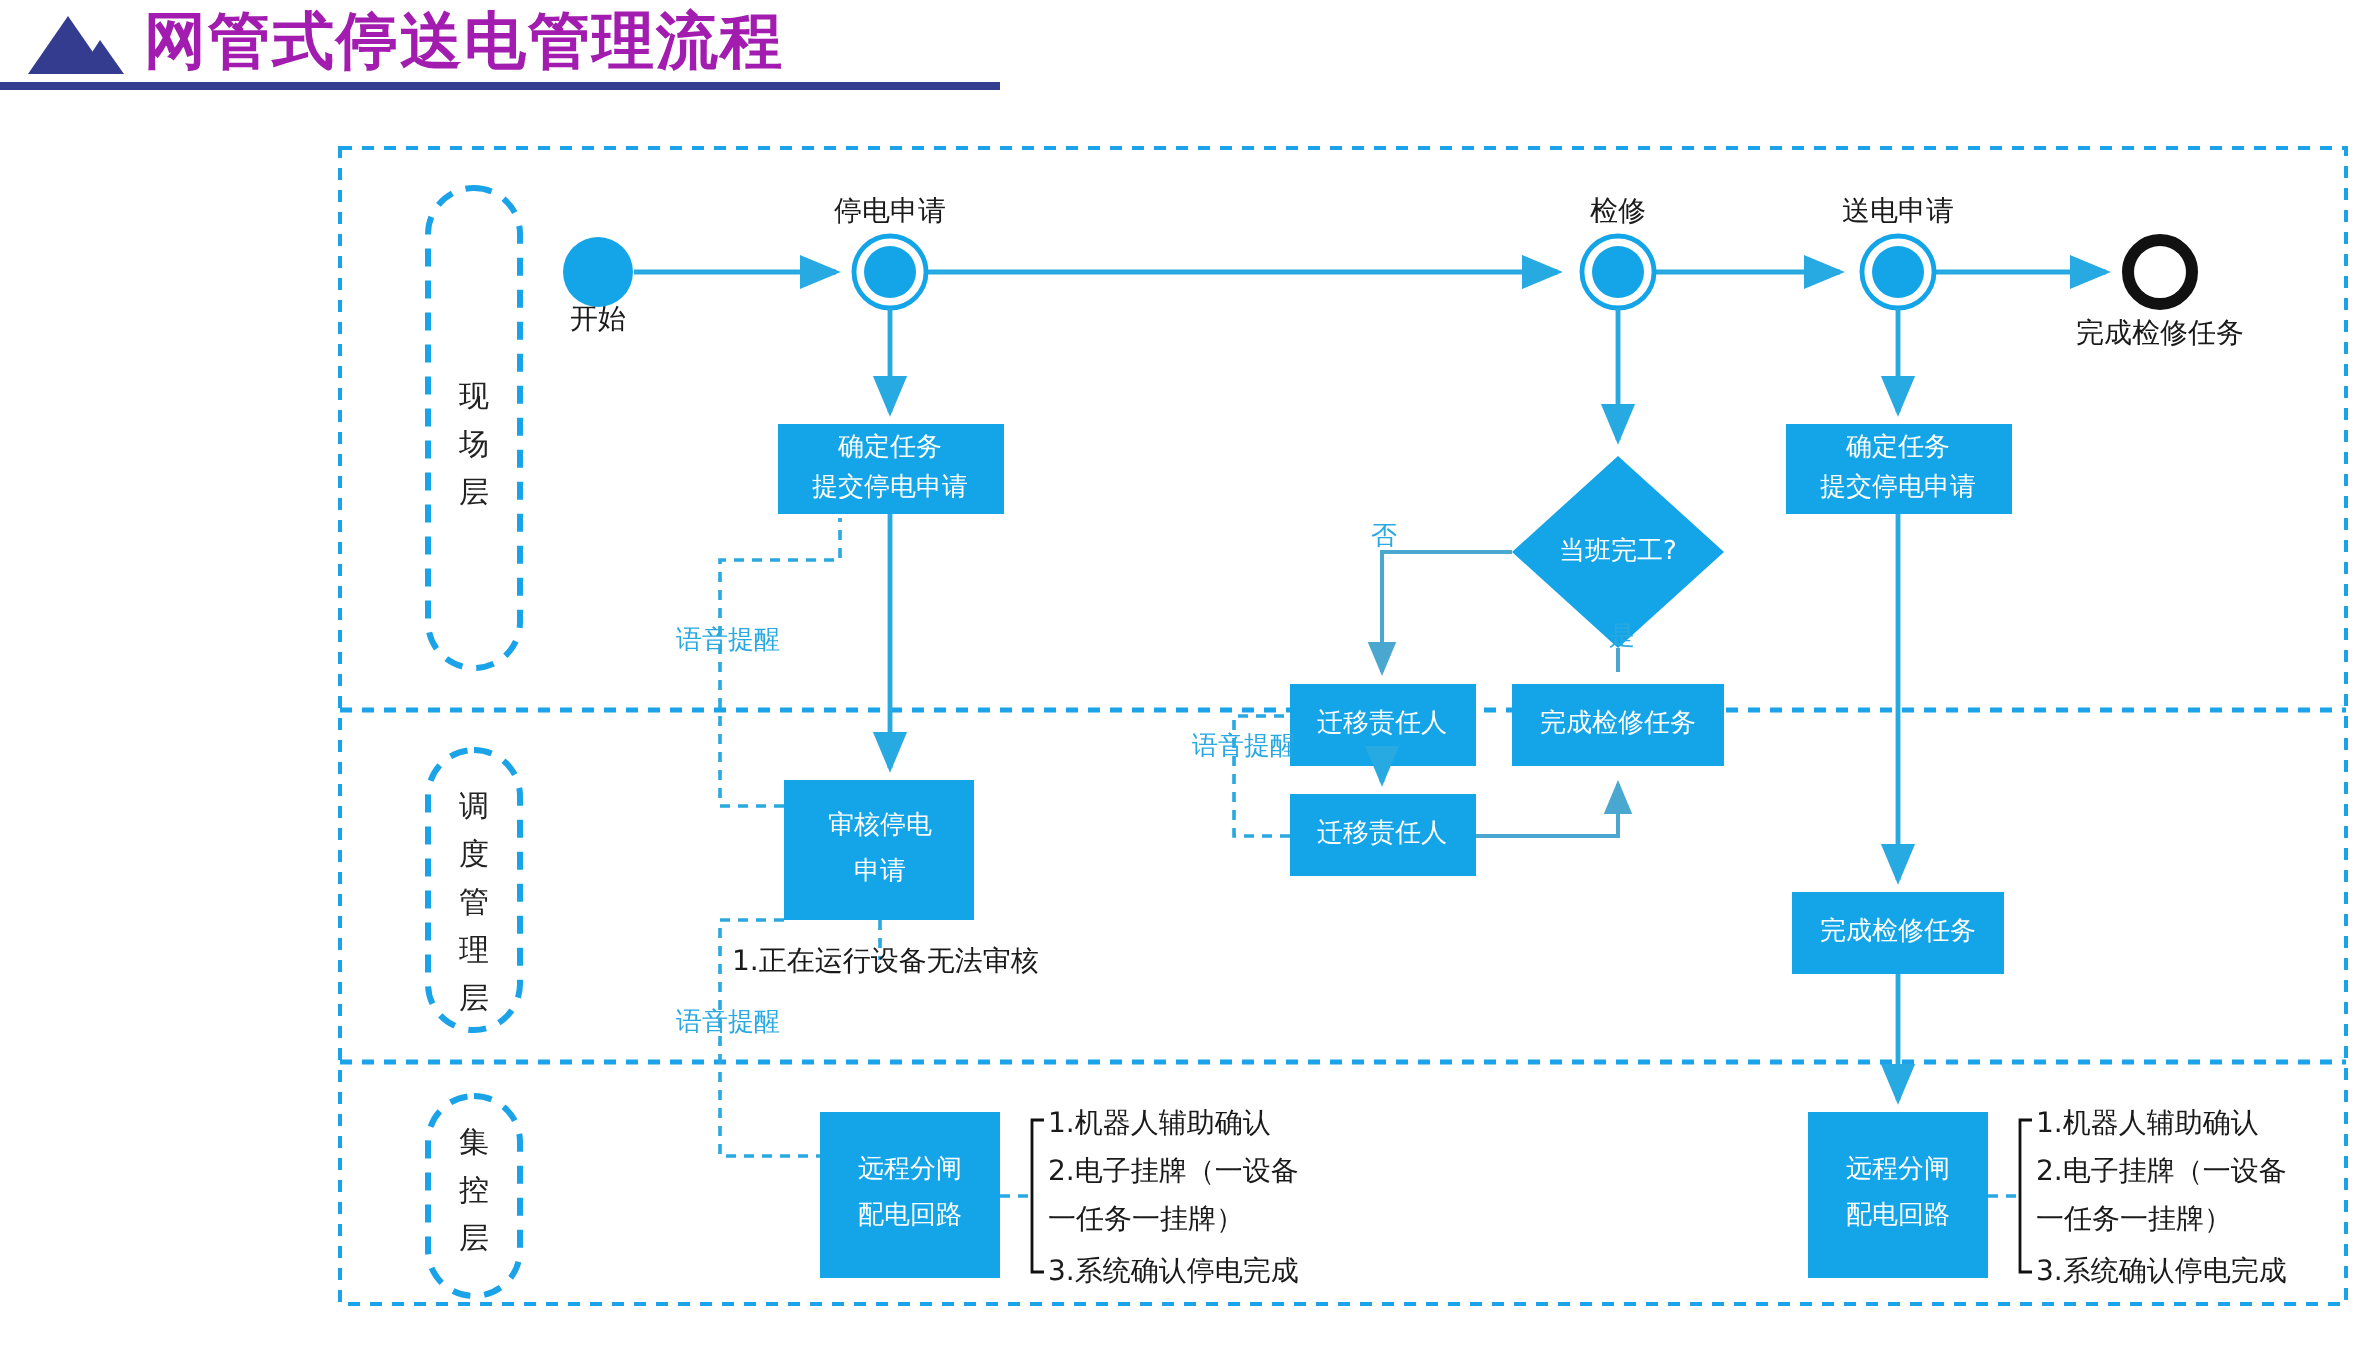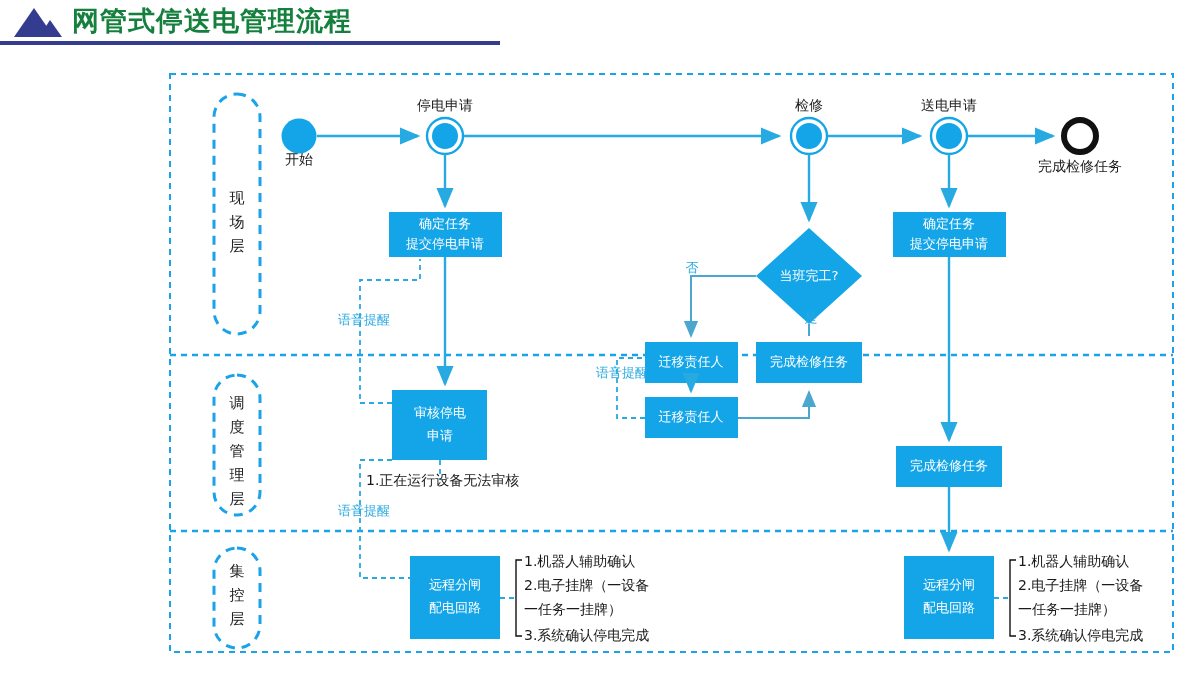--- a/index.html
+++ b/index.html
@@ -30,23 +30,23 @@
     position: absolute;
     left: 6px;
     top: 6px;
     width: 62px;
     height: 33px;
   }
   #header-title {
     position: absolute;
     left: 72px;
     top: 1px;
-    font-size: 27px;
+    font-size: 31px;
     font-weight: bold;
-    color: #15803d;
+    color: #a21caf;
     letter-spacing: 1px;
     white-space: nowrap;
     line-height: 40px;
   }
   #header-rule {
     position: absolute;
     left: 0;
     top: 41px;
     width: 500px;
     height: 4px;

